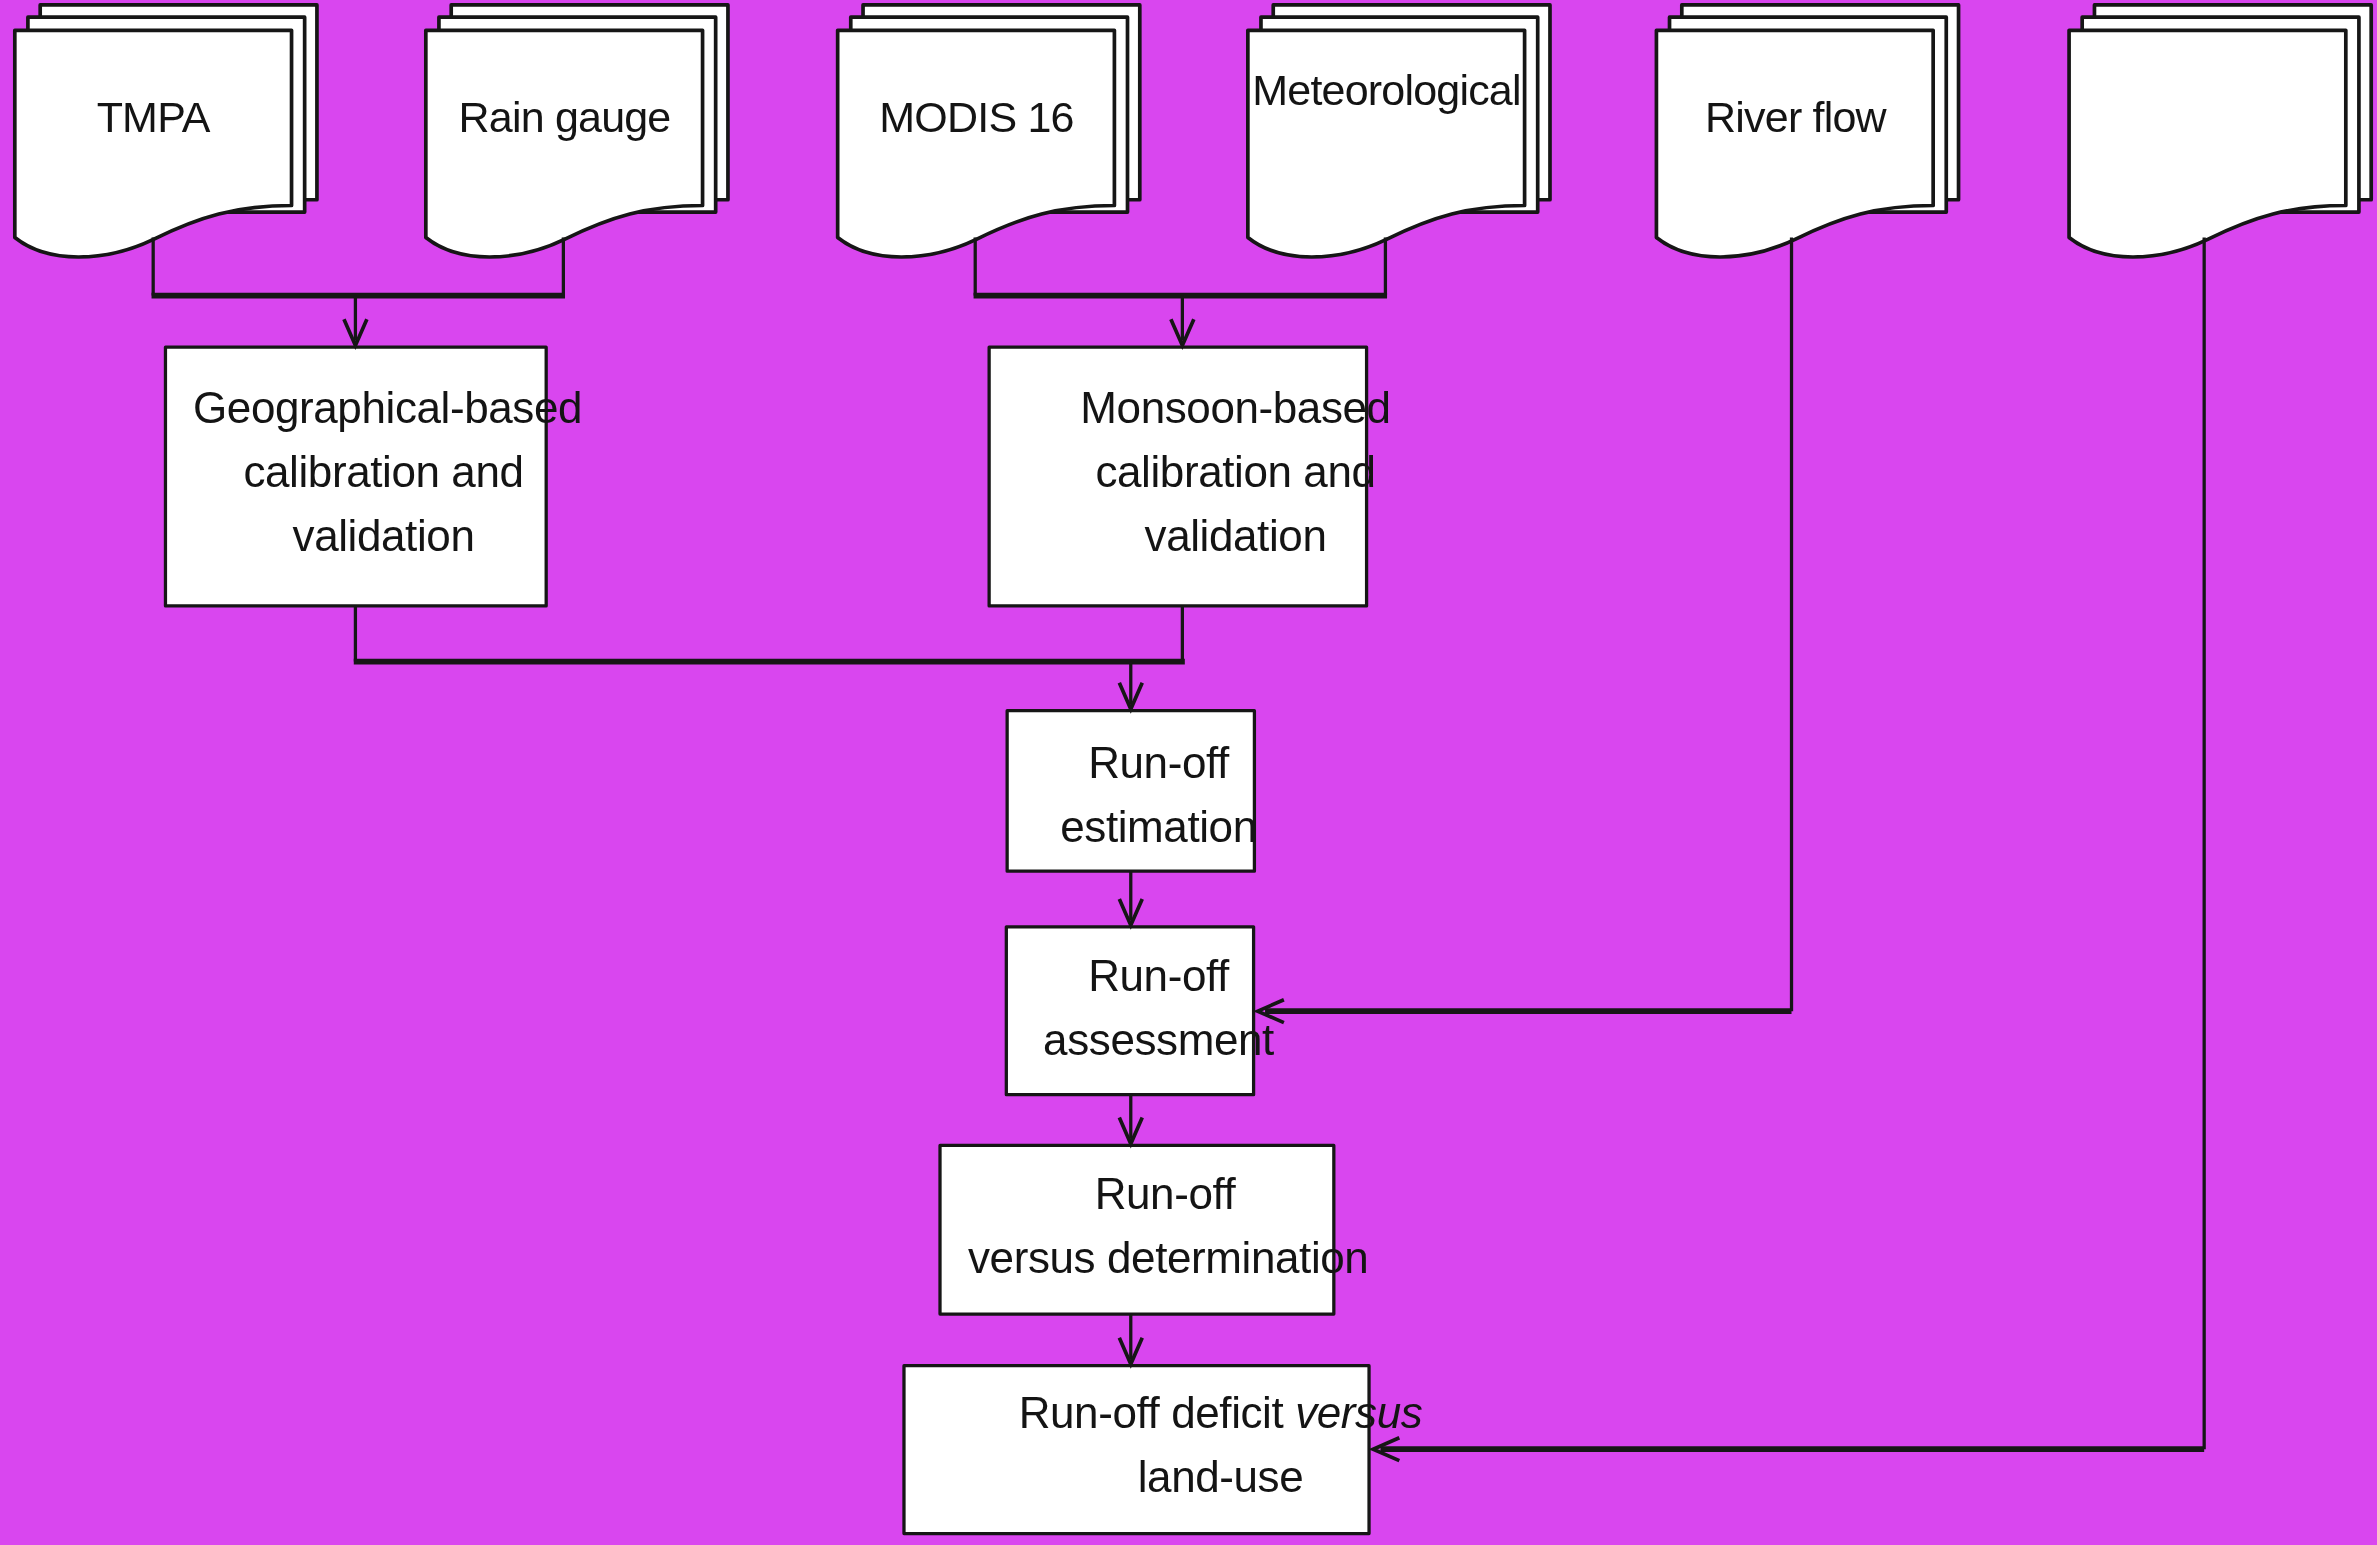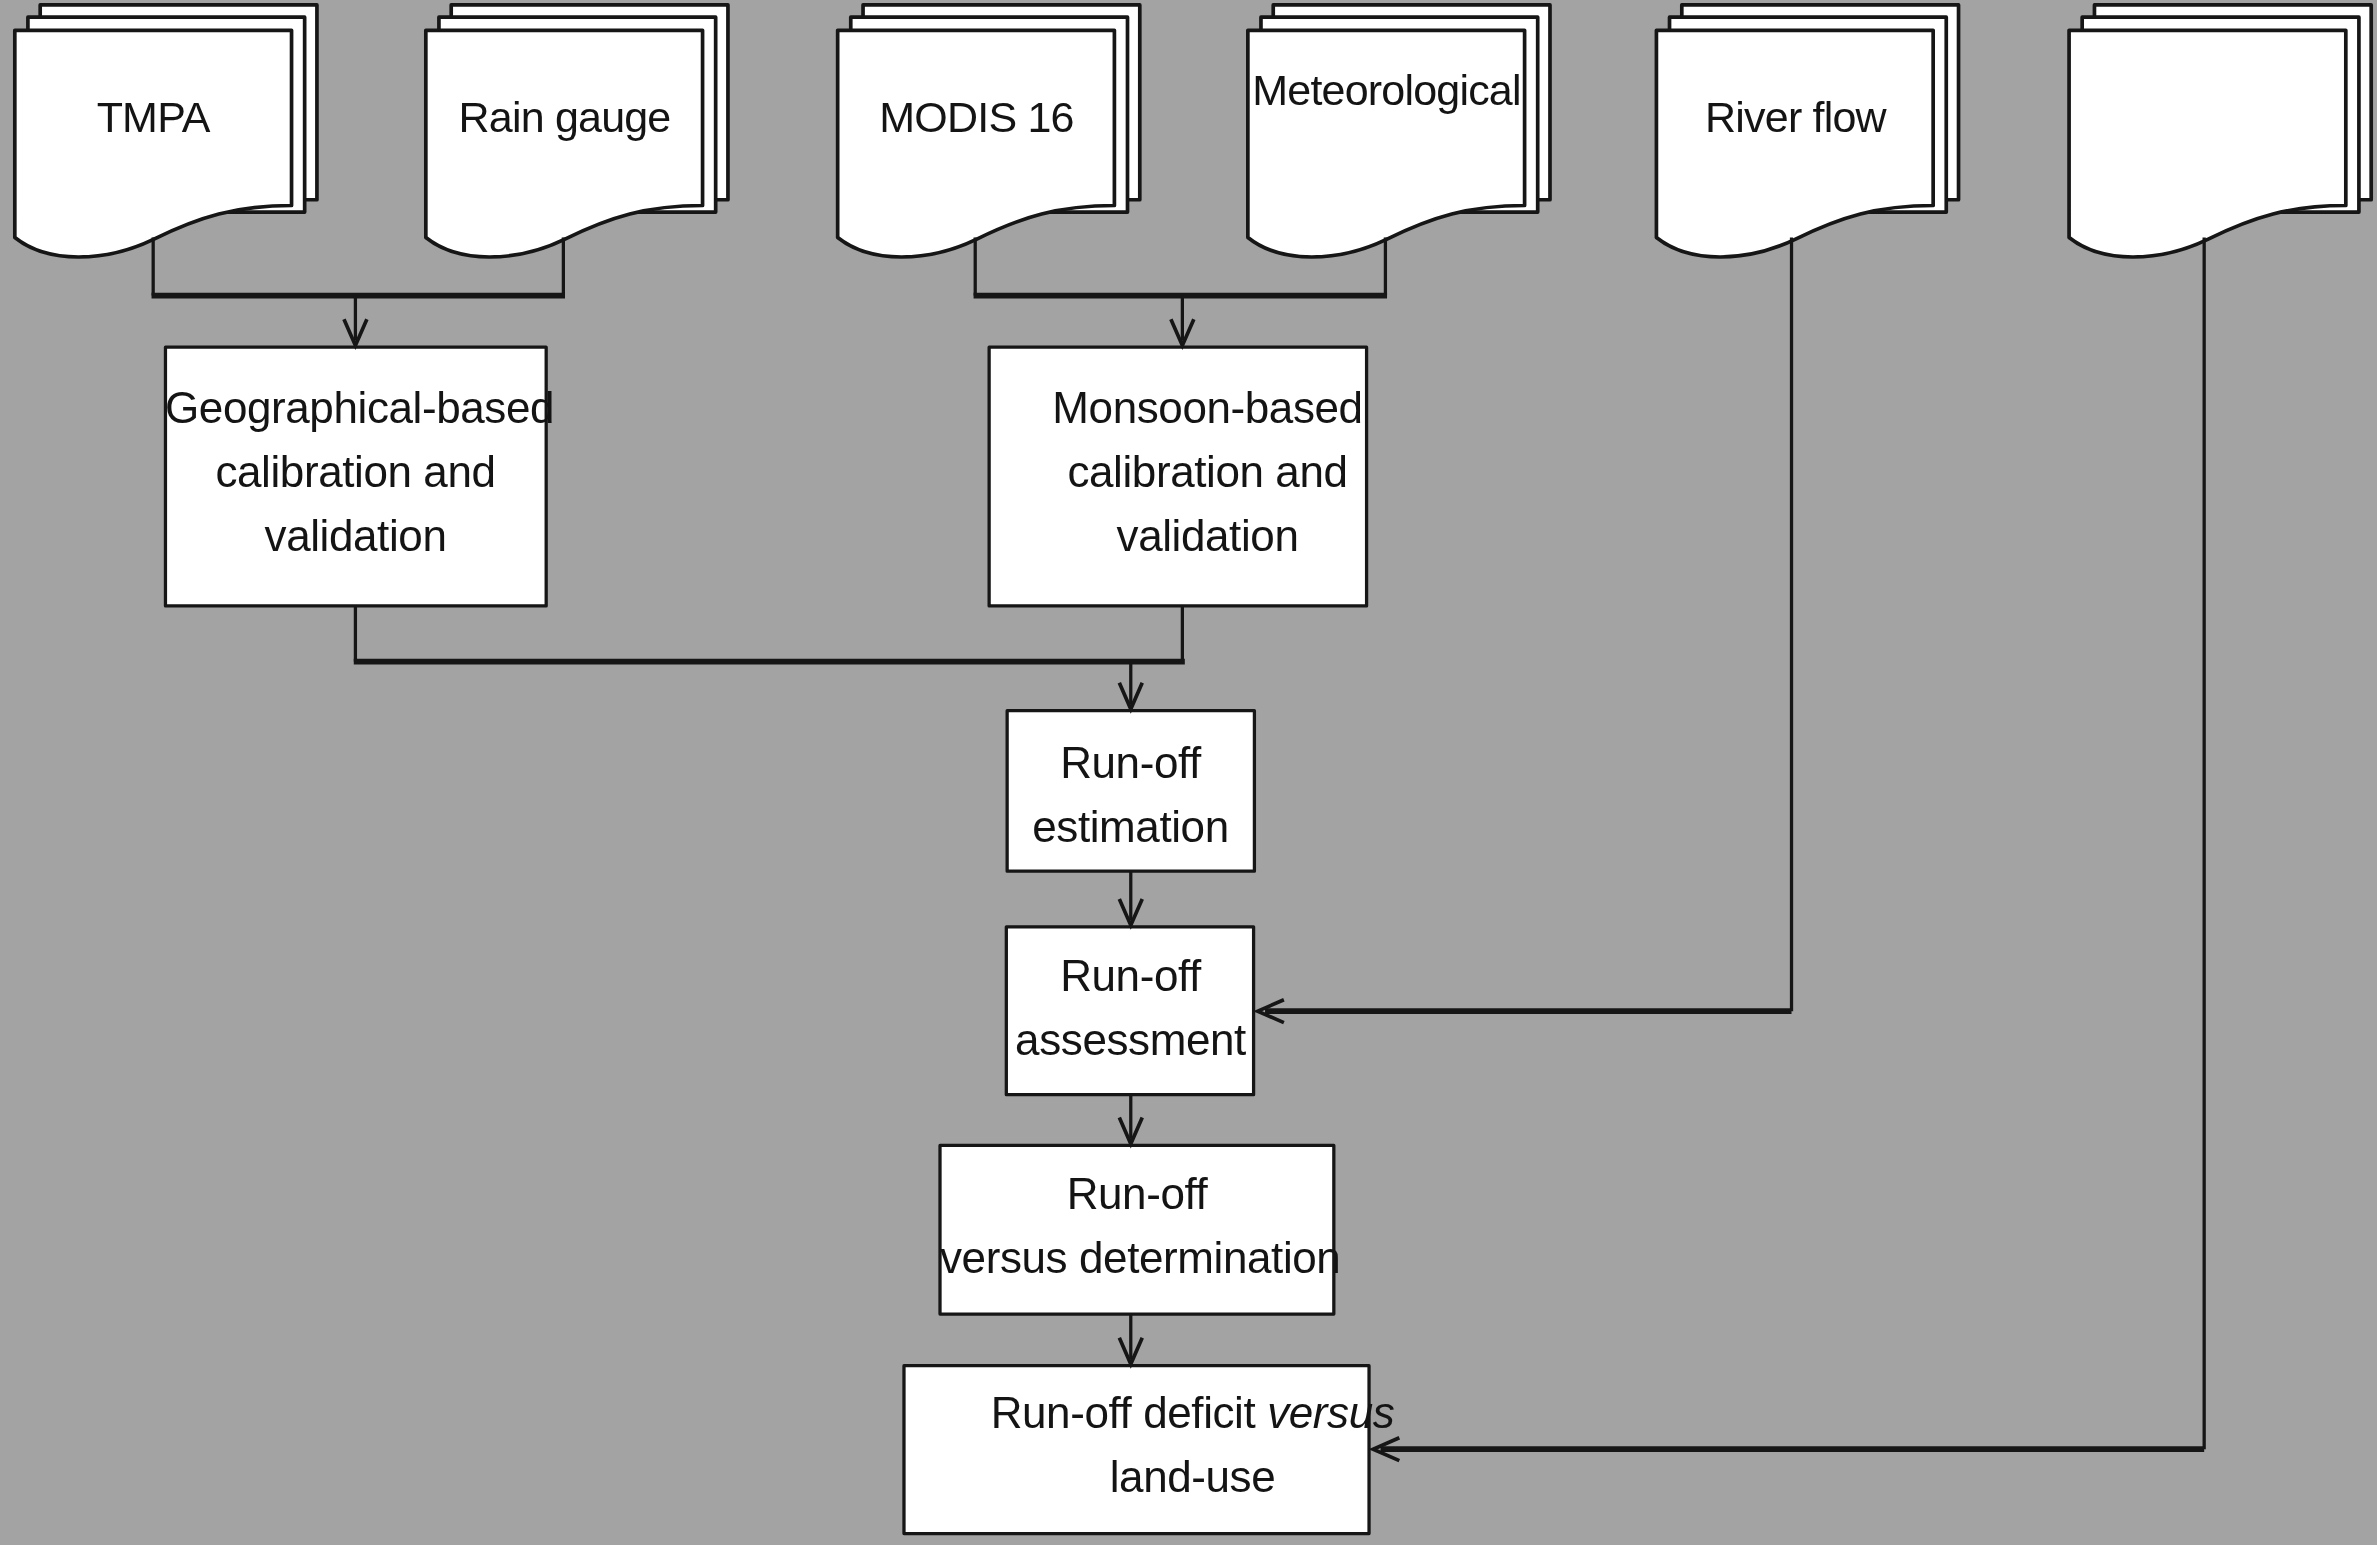--- a/index.html
+++ b/index.html
@@ -1,20 +1,20 @@
 <!DOCTYPE html>
 <html style="font-size:13px"><head>
 <meta charset="utf-8">
 <style>
   html,body{margin:0;padding:0;background:#ffffff;}
   .canvas{
     position:relative;
     width:2377px;
     height:1545px;
-    background:#a3a3a3;
+    background:#d946ef;
     font-family:"Liberation Sans", sans-serif;
     color:#141414;
     overflow:hidden;
     text-decoration:underline;
   }
   .canvas svg{position:absolute;left:0;top:0;}
   .label{
     position:absolute;
     text-align:center;
     color:#141414;
@@ -23,20 +23,21 @@
   .doc-label{
     font-size:43px;
     line-height:62px;
     letter-spacing:-0.8px;
     white-space:nowrap;
   }
   .box-label{
     font-size:44px;
     line-height:64px;
     white-space:nowrap;
+    padding-left:28px;
   }
   .line{display:block;}
   .italic{font-style:italic;}
 </style>
 </head>
 <body>
 
 <div class="canvas">
 
   <svg width="2377" height="1545" viewBox="0 0 2903 1887">

